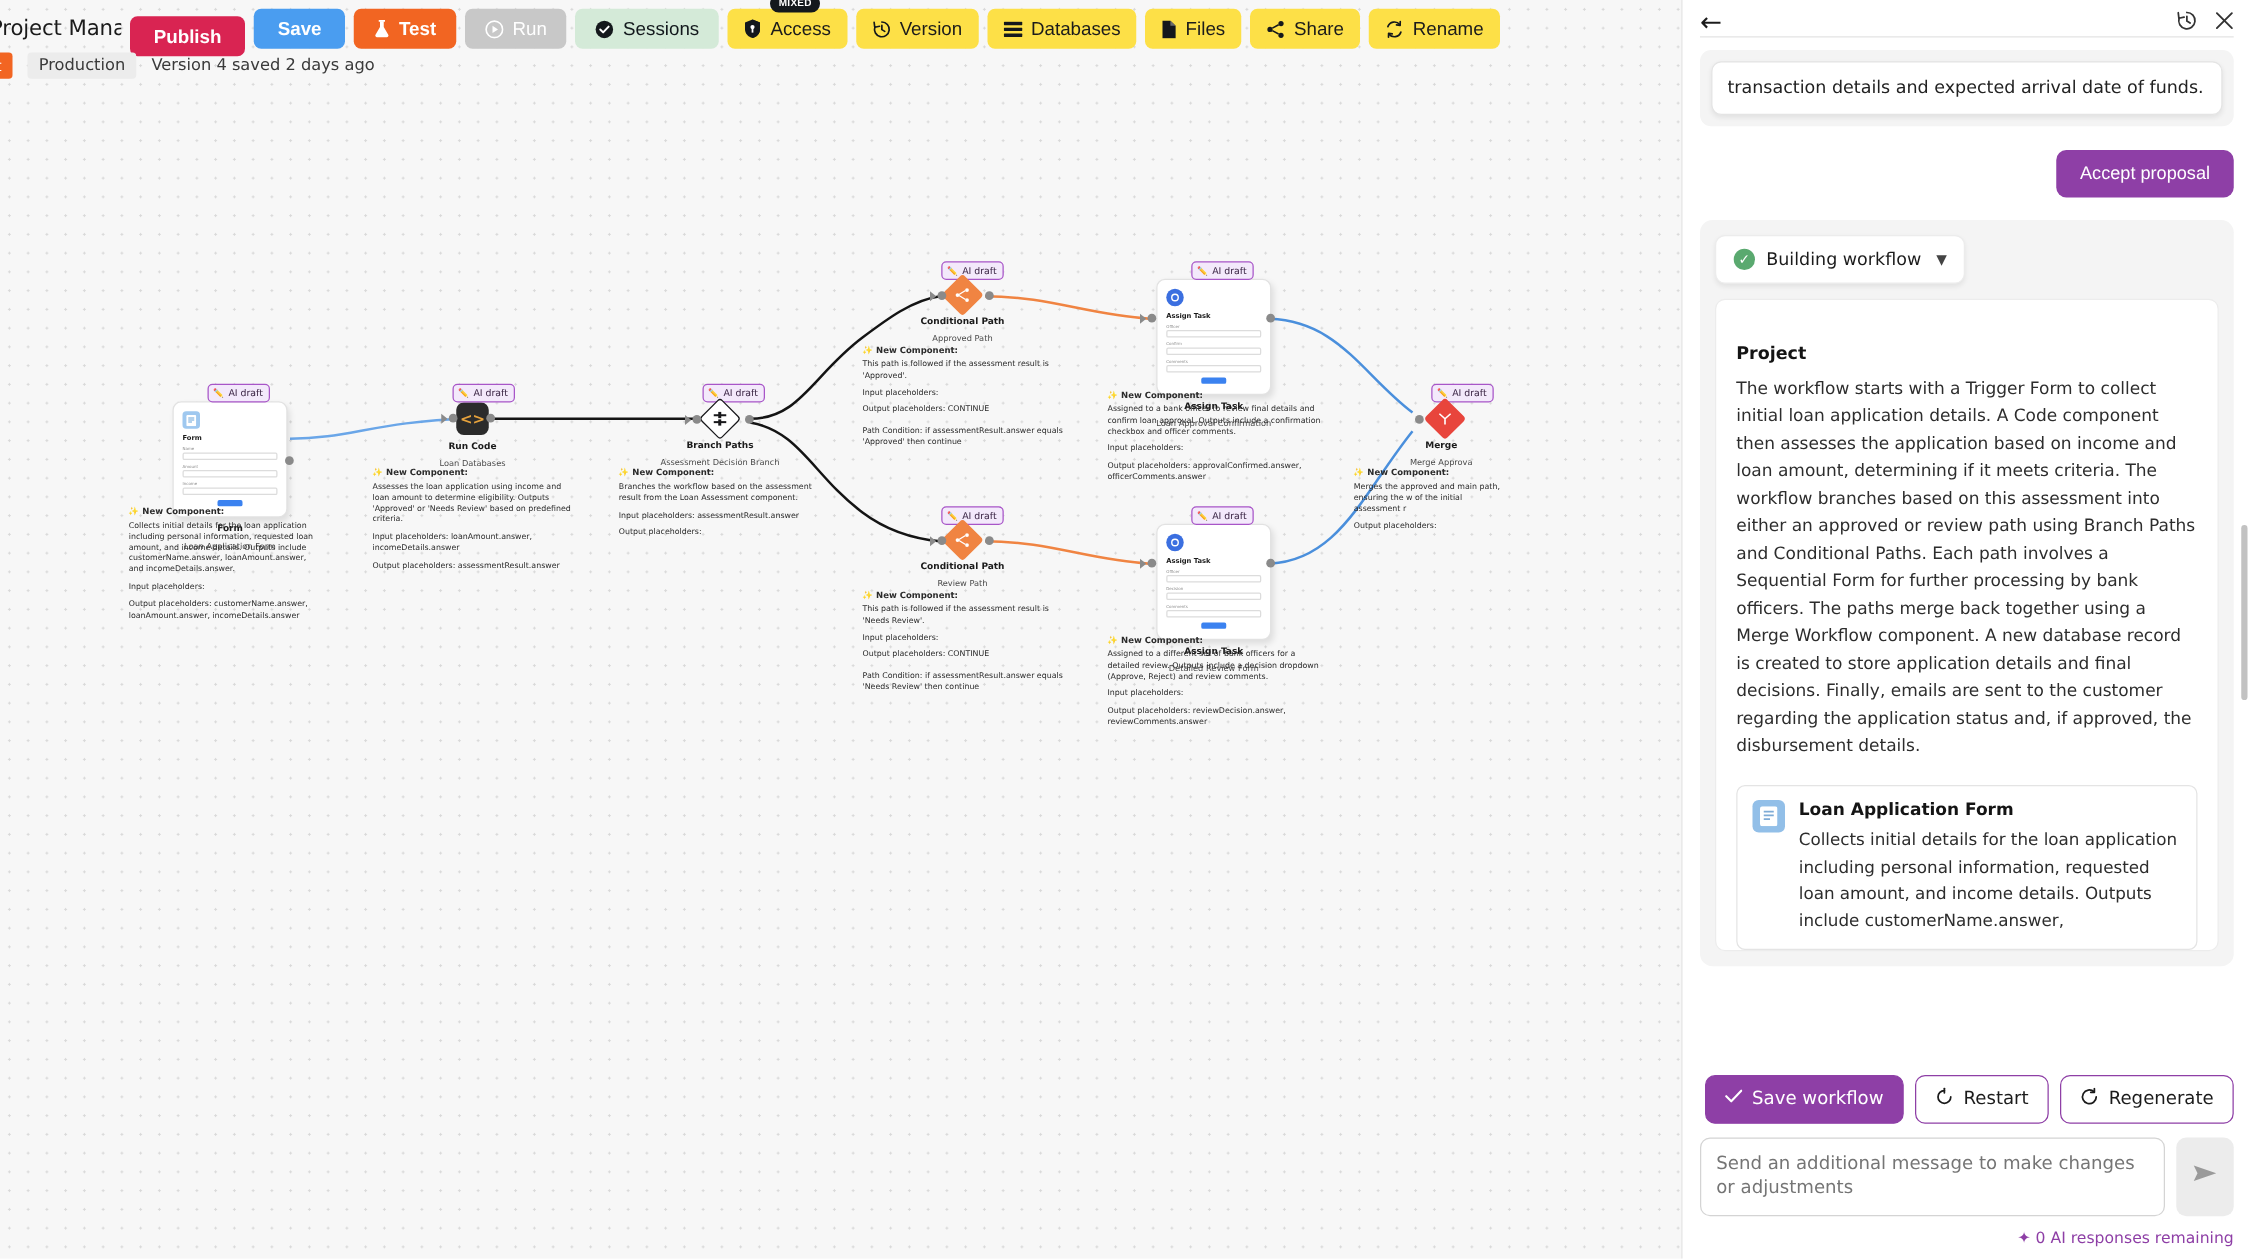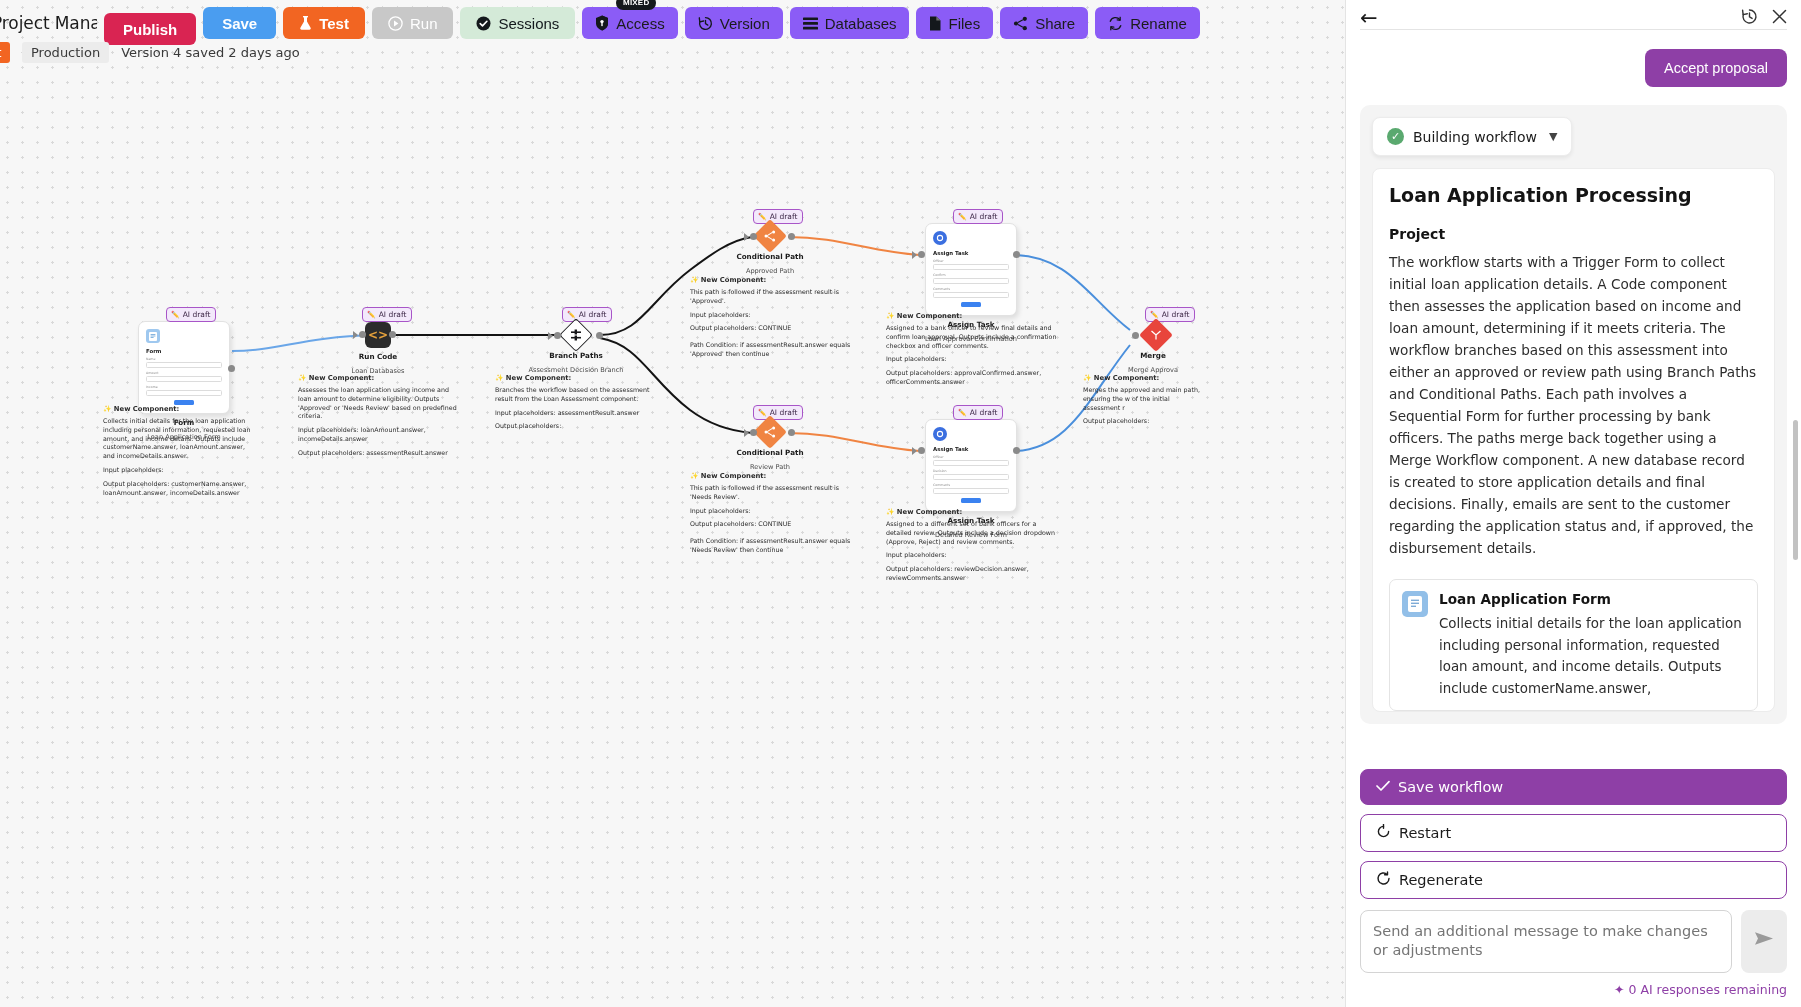--- a/index.html
+++ b/index.html
@@ -36,21 +36,21 @@
     white-space: nowrap; overflow: hidden;
     width: 105px; margin-left: -8px;
     letter-spacing: -0.1px;
   }
   .tbtn {
     height: 32px; min-width: 56px;
     border-radius: 6px;
     display: flex; align-items: center; justify-content: center;
     gap: 7px; padding: 0 13px;
     font-size: 15px; font-weight: 500;
-    background: #8b5cf6; color: #1b1b1b;
+    background: #fde047; color: #1b1b1b;
     border: none; cursor: pointer;
     position: relative;
     white-space: nowrap;
   }
   .tbtn.publish { background: #d92452; color: #fff; font-weight: 600; padding: 0 19px; margin-top: 12px; }
   .tbtn.save    { background: #4a9df0; color: #fff; font-weight: 600; padding: 0 19px; }
   .tbtn.test    { background: #f26522; color: #fff; font-weight: 600; padding: 0 16px; }
   .tbtn.run     { background: #c8c8c8; color: #ffffff; font-weight: 500; padding: 0 16px; }
   .tbtn.sessions{ background: #d4ead8; color: #12181c; font-weight: 500; padding: 0 16px; }
   .tbtn svg { flex: 0 0 auto; display: block; }
@@ -221,21 +221,20 @@
   .comp-desc { font-size: 13.4px; line-height: 1.6; color: #2d2d2d; margin-top: 6px; }
 
   .pscroll {
     position: absolute; right: 3px; top: 390px;
     width: 5px; height: 140px; border-radius: 3px; background: #c2c2c2;
   }
 
   .panel-actions {
     display: flex; justify-content: flex-end; gap: 9px;
     padding: 11px 14px 0 14px;
-    flex-direction: column;
   }
   .pa-btn {
     display: flex; align-items: center; gap: 8px;
     border-radius: 8px; padding: 9px 15px;
     font-size: 14.5px; cursor: pointer; white-space: nowrap;
   }
   .pa-btn.primary { background: #8e3fa6; color: #fff; border: 1px solid #8e3fa6; }
   .pa-btn.ghost { background: #fff; color: #1b1b1b; border: 1px solid #8e3fa6; }
 
   .composer { display: flex; gap: 9px; padding: 11px 14px 0 14px; align-items: stretch; }
@@ -621,34 +620,38 @@
                 <path d="M1.5 1.5 L13.5 13.5 M13.5 1.5 L1.5 13.5" stroke="#333" stroke-width="1.5" stroke-linecap="round"></path>
               </svg>
           </span>
         </div>
       </div>
     </div>
 
     <div class="panel-divider"></div>
 
     <div class="scrollarea">
+      <div class="msg-card-outer">
+        <div class="msg-card-inner">
+          <div>transaction details and expected arrival date of funds.</div>
+        </div>
+      </div>
 
       <div class="accept-row">
         <button class="accept-btn">Accept proposal</button>
       </div>
 
       <div class="build-block">
         <div class="status-pill">
           <span class="check-circle">✓</span>
           <span>Building workflow</span>
           <span class="chev">▼</span>
         </div>
 
         <div class="wf-card">
-          <div class="wf-title">Loan Application Processing</div>
           <div class="wf-h">Project</div>
           <div class="wf-p">The workflow starts with a Trigger Form to collect initial loan application details. A Code component then assesses the application based on income and loan amount, determining if it meets criteria. The workflow branches based on this assessment into either an approved or review path using Branch Paths and Conditional Paths. Each path involves a Sequential Form for further processing by bank officers. The paths merge back together using a Merge Workflow component. A new database record is created to store application details and final decisions. Finally, emails are sent to the customer regarding the application status and, if approved, the disbursement details.</div>
 
           <div class="comp-card">
             <div class="comp-ico">
               <svg width="14" height="16" viewBox="0 0 14 16">
                   <rect x="0" y="0" width="14" height="16" rx="2" fill="#fff"></rect>
                   <rect x="3" y="3.6" width="8" height="1.4" fill="#7eabd6"></rect>
                   <rect x="3" y="6.6" width="8" height="1.4" fill="#7eabd6"></rect>
                   <rect x="3" y="9.6" width="5" height="1.4" fill="#7eabd6"></rect>

